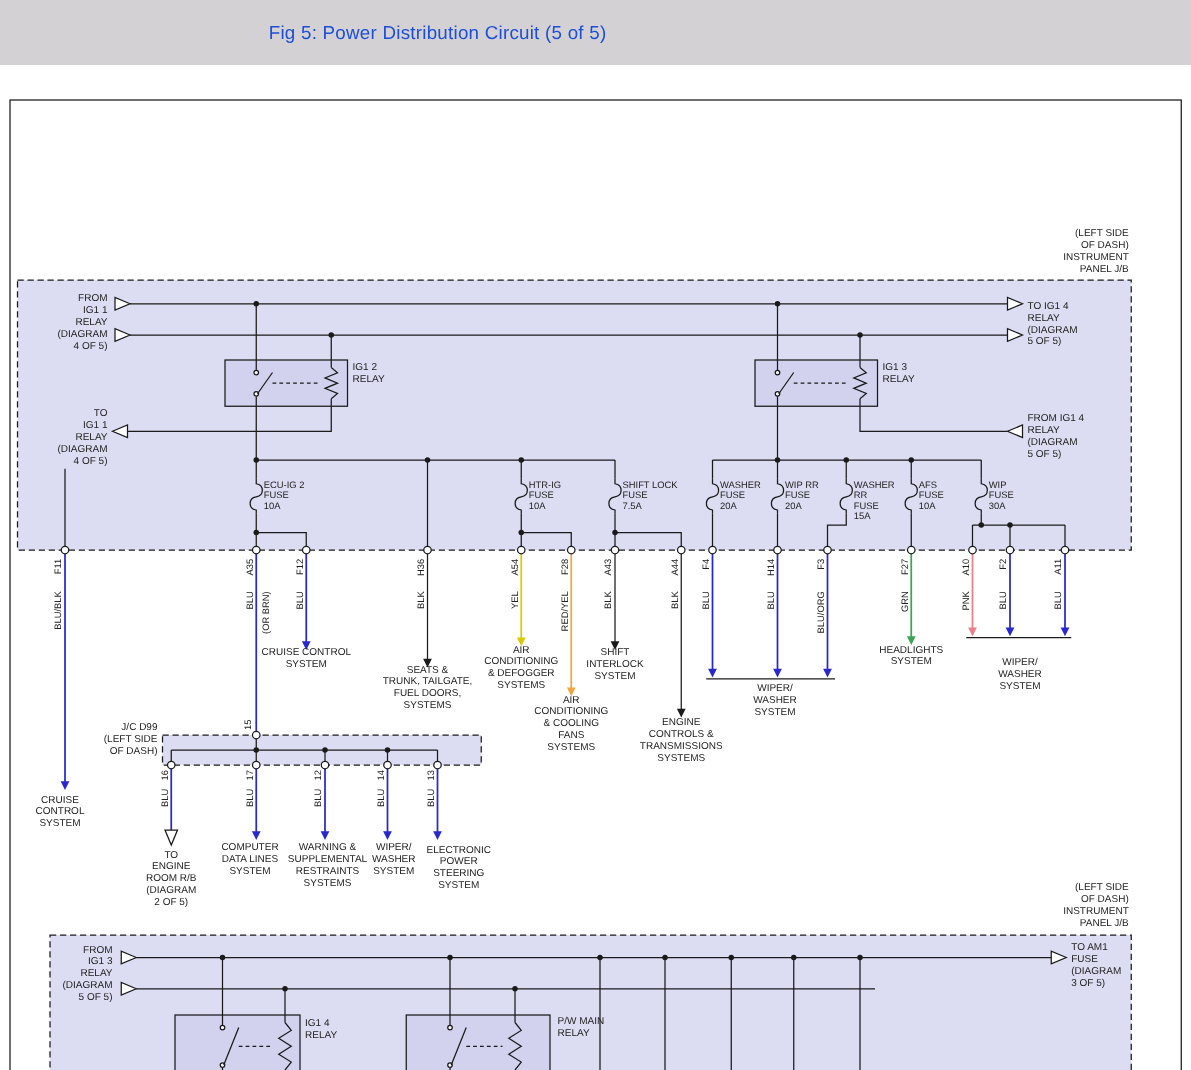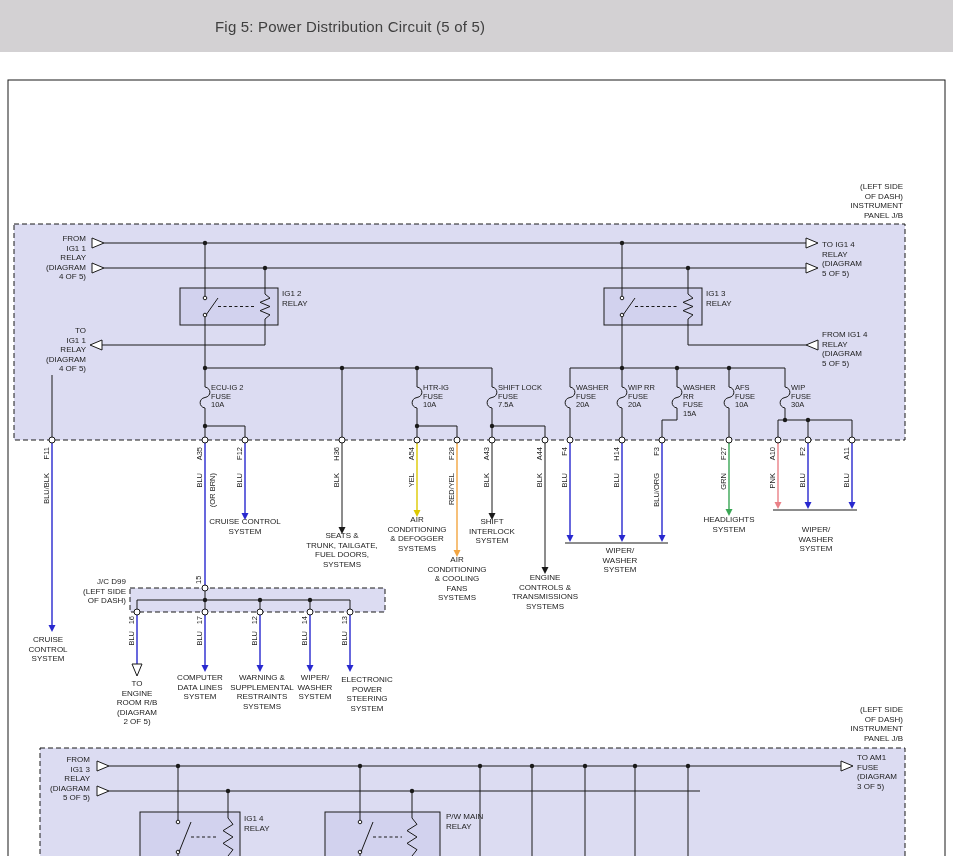--- a/index.html
+++ b/index.html
@@ -7,21 +7,21 @@
        font-family:"Liberation Sans",sans-serif;overflow:hidden;}
   #title-bar{position:absolute;left:0;top:0;width:953px;height:52px;display:flex;align-items:center;}
   #title-bar .title{padding-left:215px;font-size:15px;letter-spacing:.2px;}
   #schematic{position:absolute;left:0;top:0;}
   svg text{font-family:"Liberation Sans",sans-serif;}
 </style>
 </head>
 <body>
 
 <div id="title-bar" style="background: rgb(211, 209, 211);">
-  <span class="title" style="color: #404040;">Fig 5: Power Distribution Circuit (5 of 5)</span>
+  <span class="title" style="color: #1d4ed8;">Fig 5: Power Distribution Circuit (5 of 5)</span>
 </div>
 
 <svg id="schematic" width="953" height="856" viewBox="0 0 953 856" xmlns="http://www.w3.org/2000/svg">
     <rect x="8" y="80" width="937" height="800" fill="#ffffff" stroke="#1a1a1a" stroke-width="1"></rect>
     <rect x="14" y="224" width="891" height="216" fill="#dcdcf2" stroke="#1a1a1a" stroke-dasharray="5,3"></rect>
     <rect x="130" y="588" width="255" height="24" fill="#dcdcf2" stroke="#1a1a1a" stroke-dasharray="5,3"></rect>
     <rect x="40" y="748" width="865" height="120" fill="#dcdcf2" stroke="#1a1a1a" stroke-dasharray="5,3"></rect>
     <rect x="180" y="288" width="98" height="37" fill="#d2d2ee" stroke="#1a1a1a"></rect>
     <line x1="205" y1="288" x2="205" y2="296" stroke="#1a1a1a"></line>
     <line x1="205" y1="325" x2="205" y2="317" stroke="#1a1a1a"></line>

